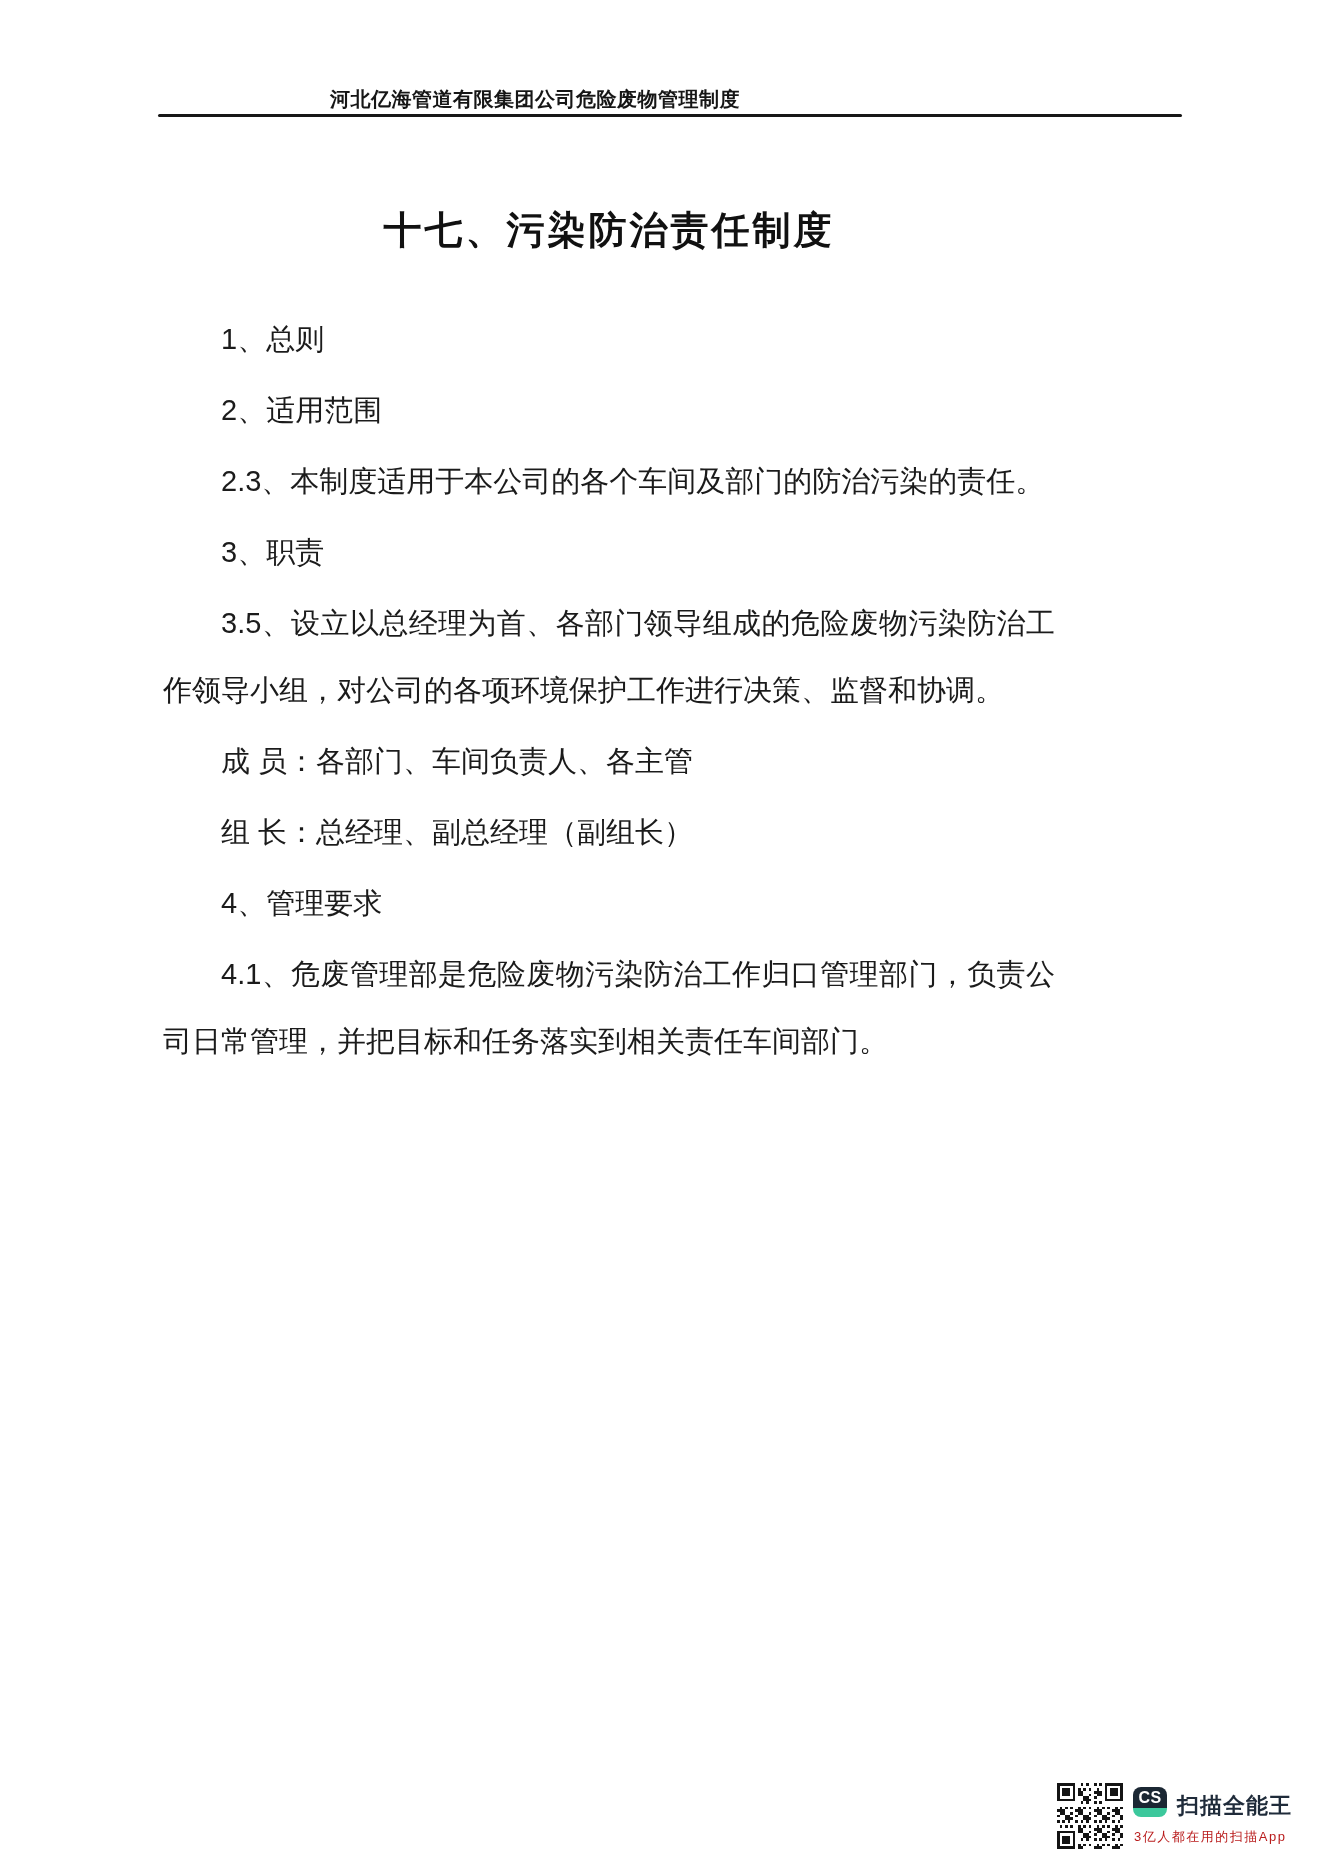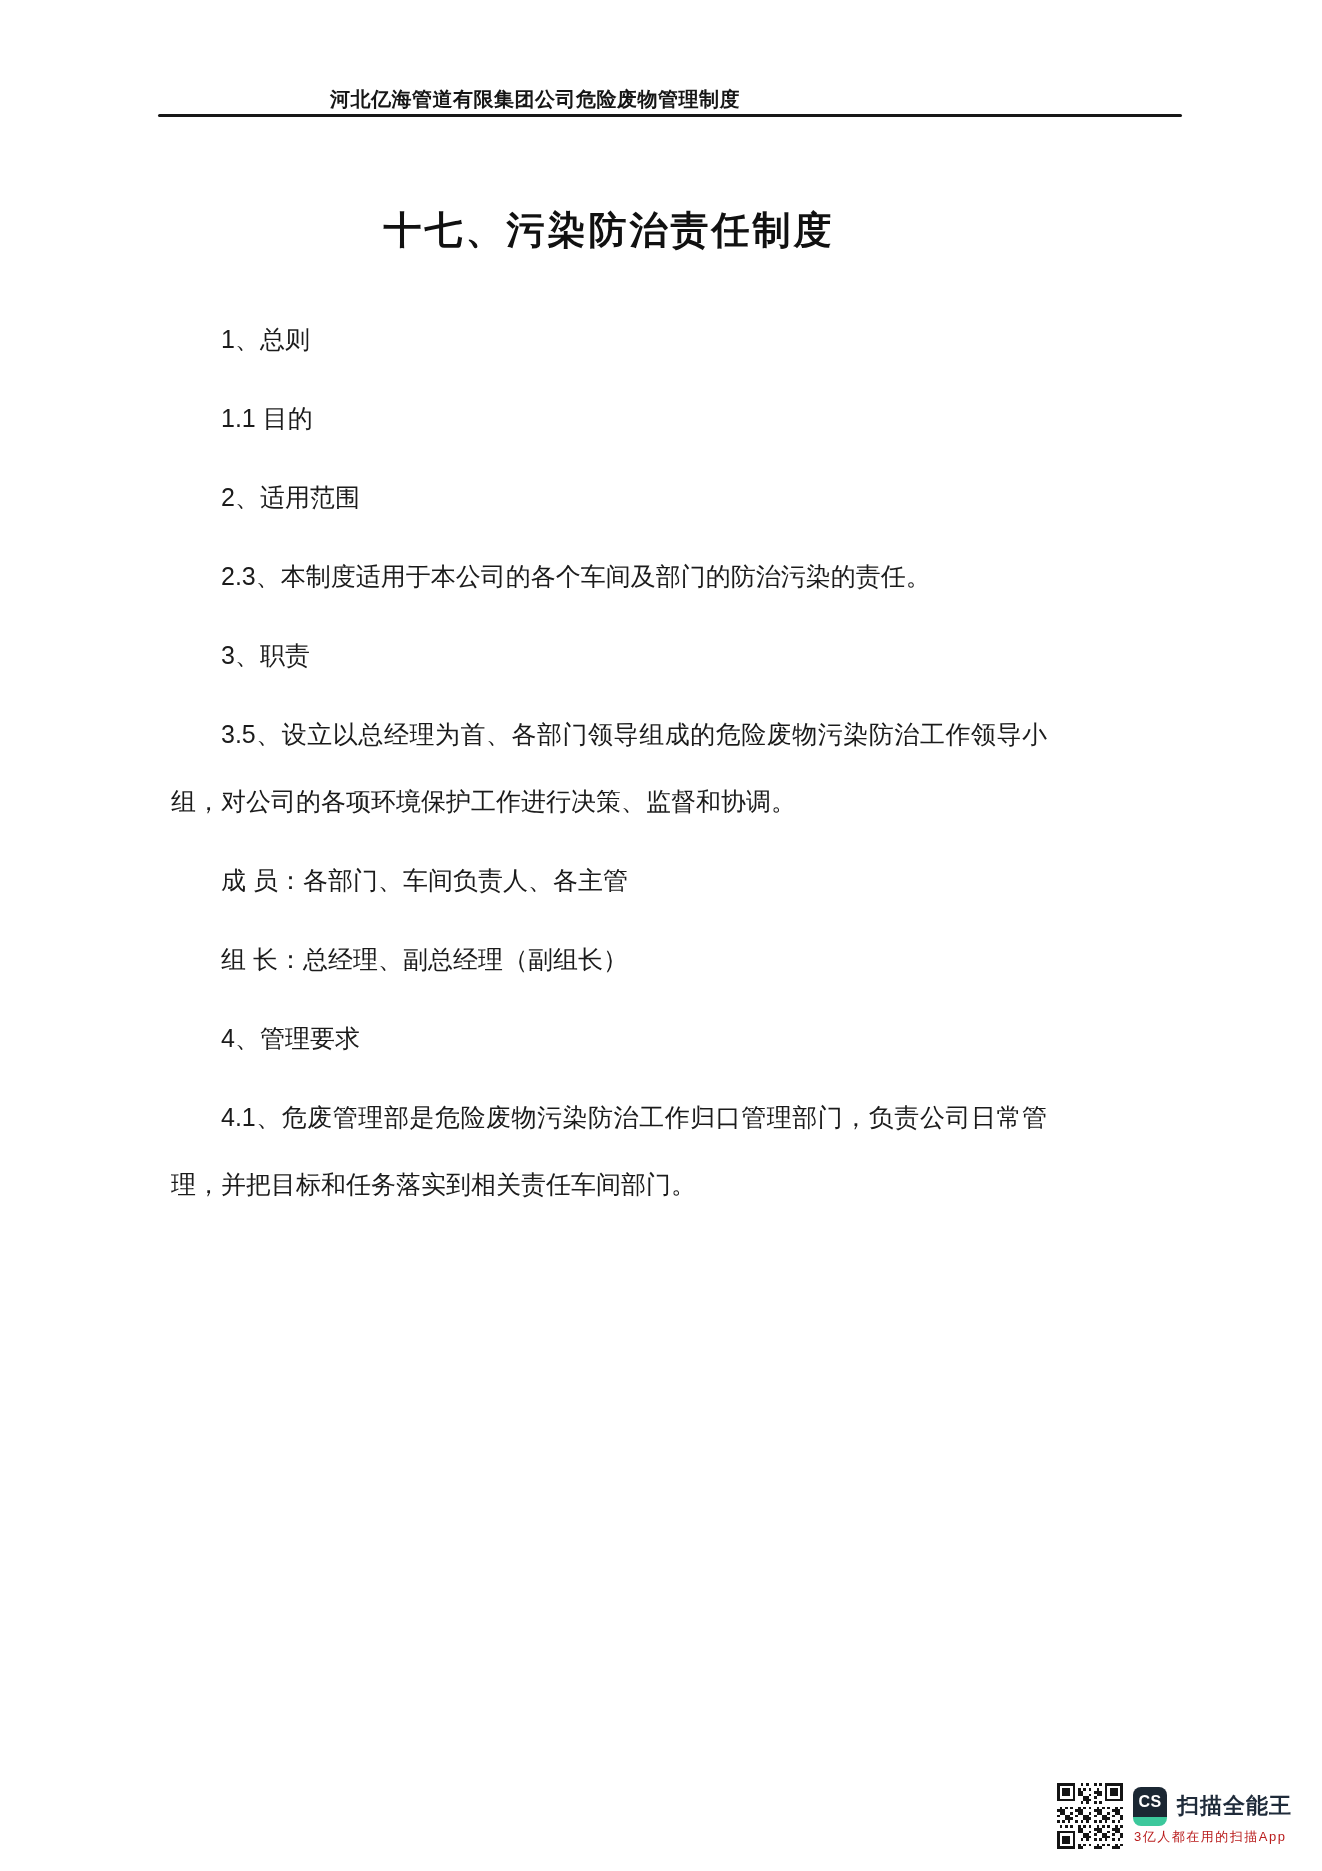--- a/index.html
+++ b/index.html
@@ -42,22 +42,22 @@
   }
   .doc-title {
     margin: 0 0 50px 0;
     text-align: center;
     font-size: 38px;
     font-weight: bold;
     letter-spacing: 3px;
     color: #111111;
   }
   p.doc-line {
-    margin: 12px;
-    font-size: 25px;
+    margin: 4px;
+    font-size: 29px;
     line-height: 67px;
     text-indent: 2em;
     text-align: justify;
     text-justify: inter-character;
     color: #1b1b1b;
   }
   .scan-footer {
     position: absolute;
     left: 1057px;
     top: 1783px;
@@ -70,21 +70,21 @@
     top: 0;
     width: 66px;
     height: 66px;
   }
   .qr-code svg { display: block; width: 100%; height: 100%; }
   .cs-app-icon {
     position: absolute;
     left: 76px;
     top: 4px;
     width: 34px;
-    height: 39px;
+    height: 30px;
     border-radius: 8px;
     overflow: hidden;
     display: flex;
     flex-direction: column;
   }
   .cs-app-icon .icon-top {
     flex: 1;
     background: #1b2733;
     display: flex;
     align-items: center;
@@ -123,21 +123,20 @@
 <body>
 
 <div class="page-header-title">河北亿海管道有限集团公司危险废物管理制度</div>
 
 <div class="header-rule"></div>
 
 <div class="content">
   <h1 class="doc-title">十七、污染防治责任制度</h1>
 
   <p class="doc-line">1、总则</p>
-  <p class="doc-line">1.1 目的</p>
   <p class="doc-line">2、适用范围</p>
   <p class="doc-line">2.3、本制度适用于本公司的各个车间及部门的防治污染的责任。</p>
   <p class="doc-line">3、职责</p>
   <p class="doc-line">3.5、设立以总经理为首、各部门领导组成的危险废物污染防治工作领导小组，对公司的各项环境保护工作进行决策、监督和协调。</p>
   <p class="doc-line">成 员：各部门、车间负责人、各主管</p>
   <p class="doc-line">组 长：总经理、副总经理（副组长）</p>
   <p class="doc-line">4、管理要求</p>
   <p class="doc-line">4.1、危废管理部是危险废物污染防治工作归口管理部门，负责公司日常管理，并把目标和任务落实到相关责任车间部门。</p>
 </div>
 

